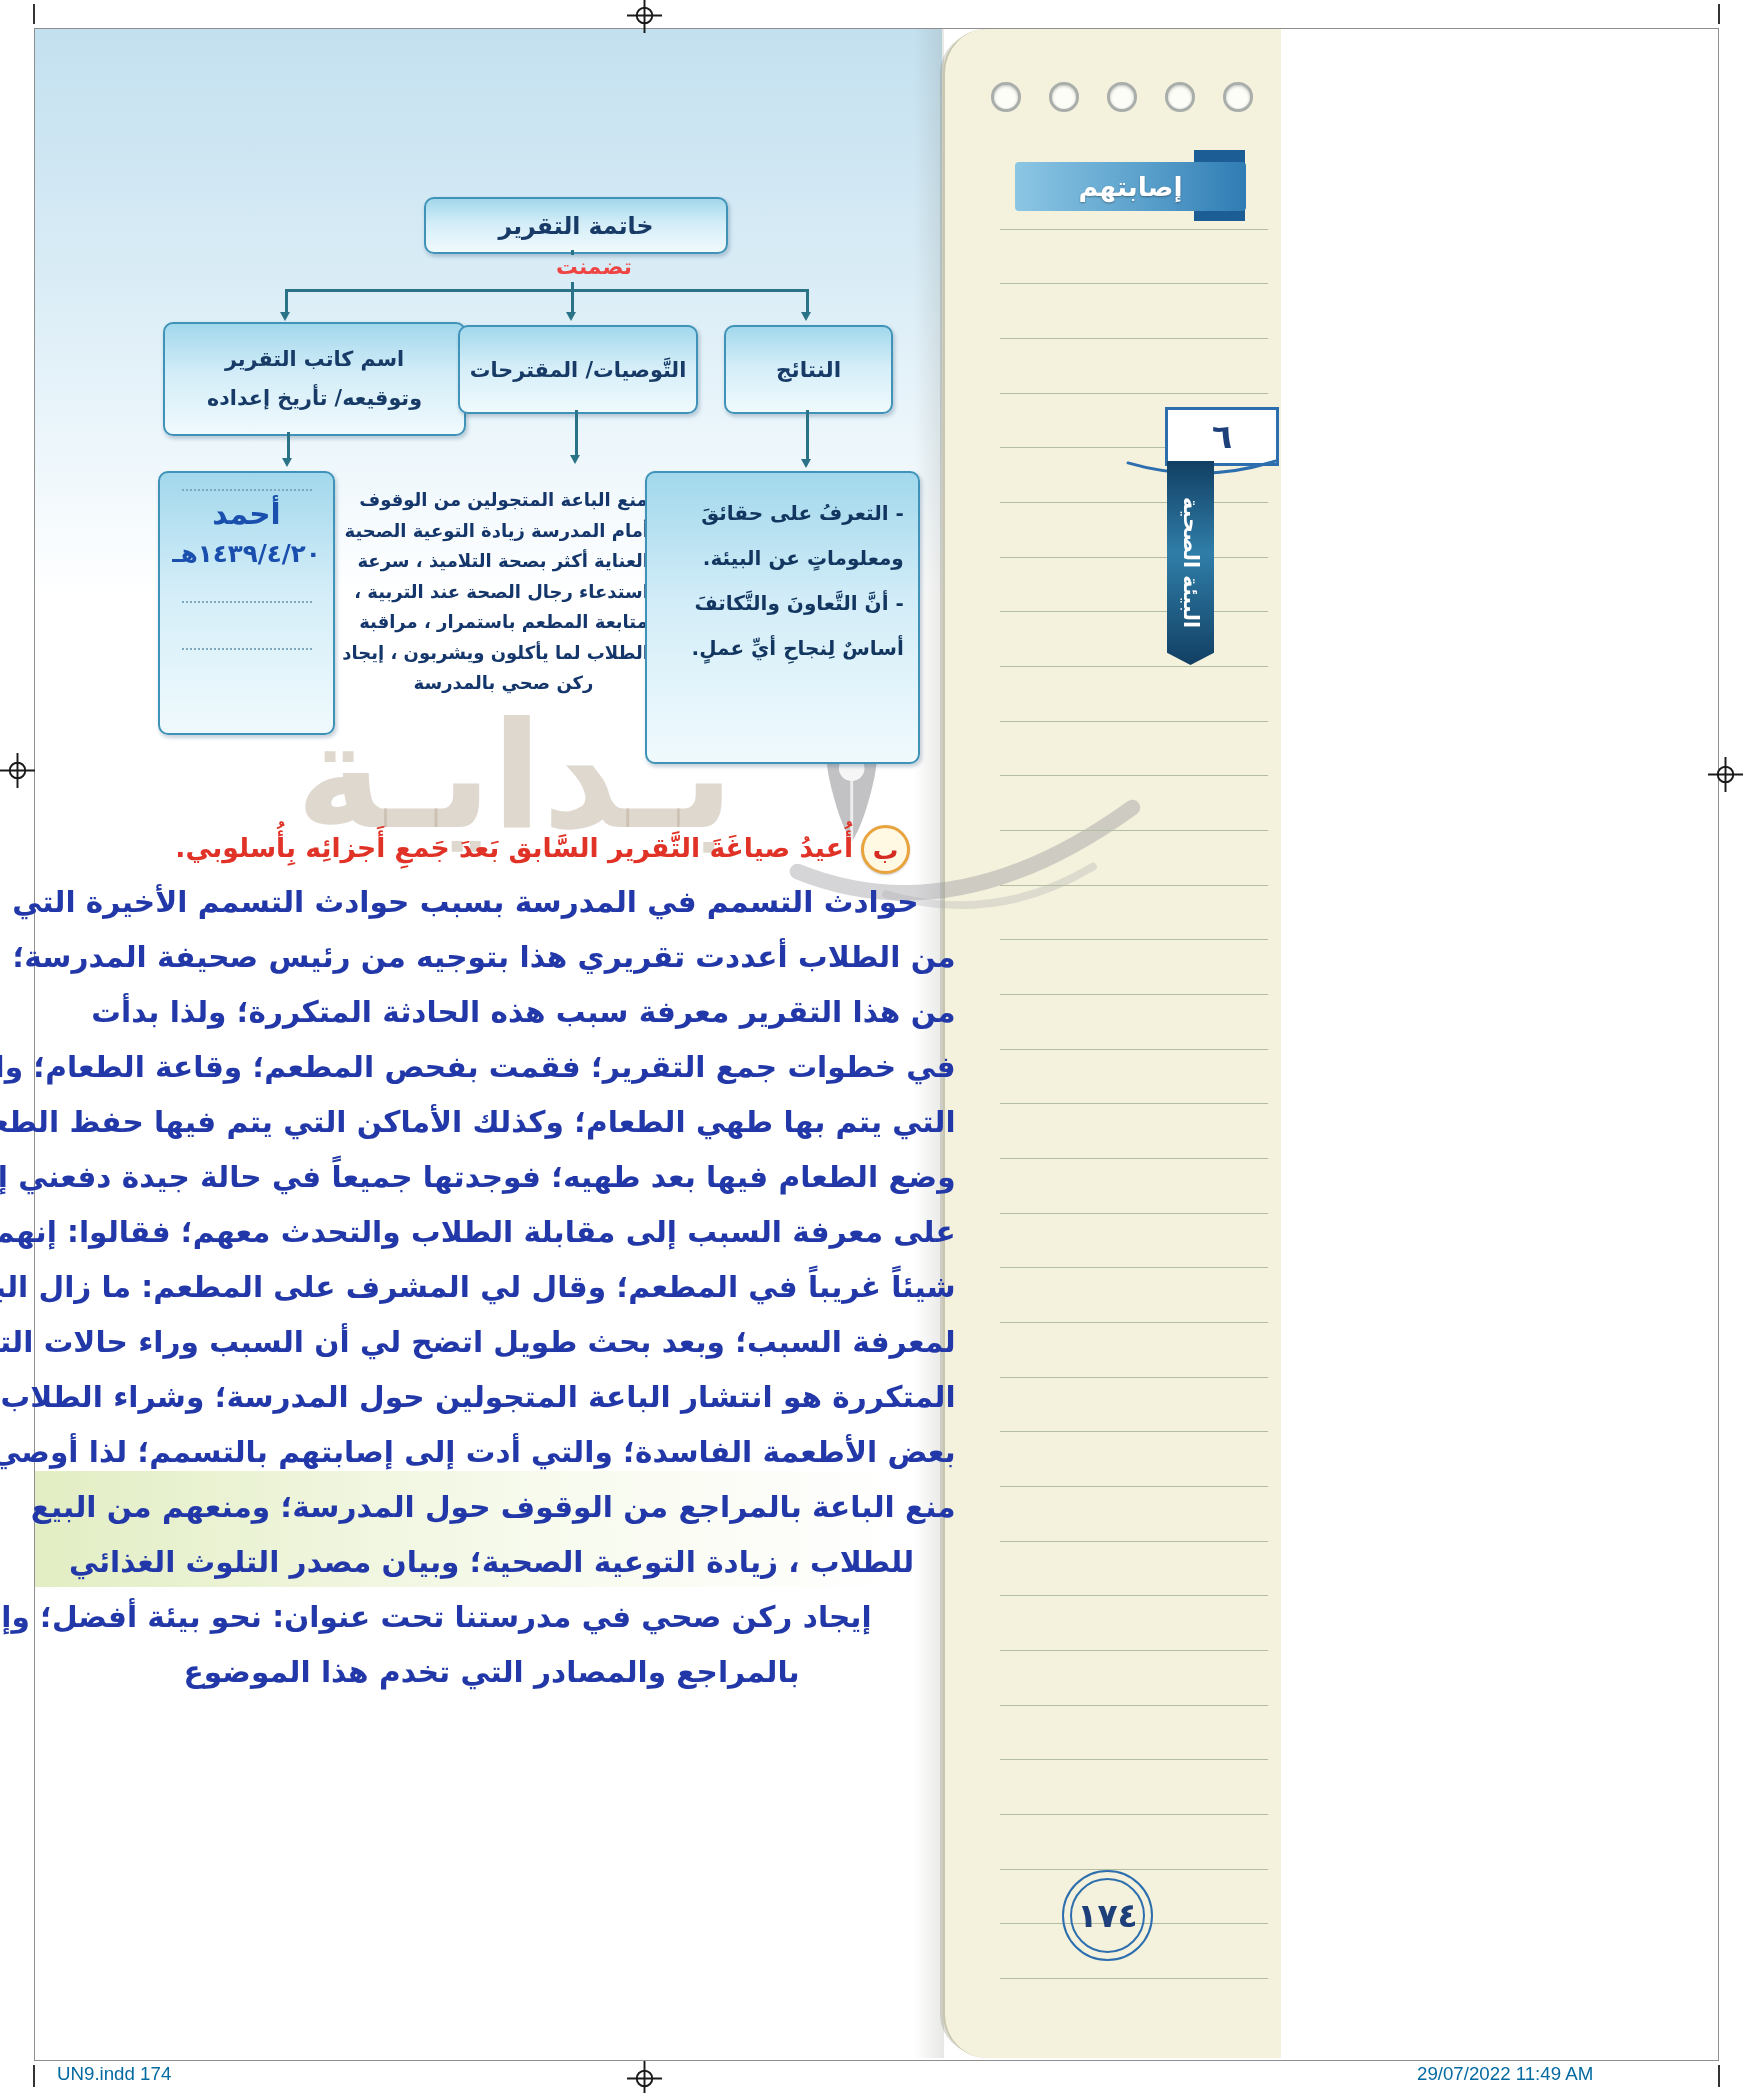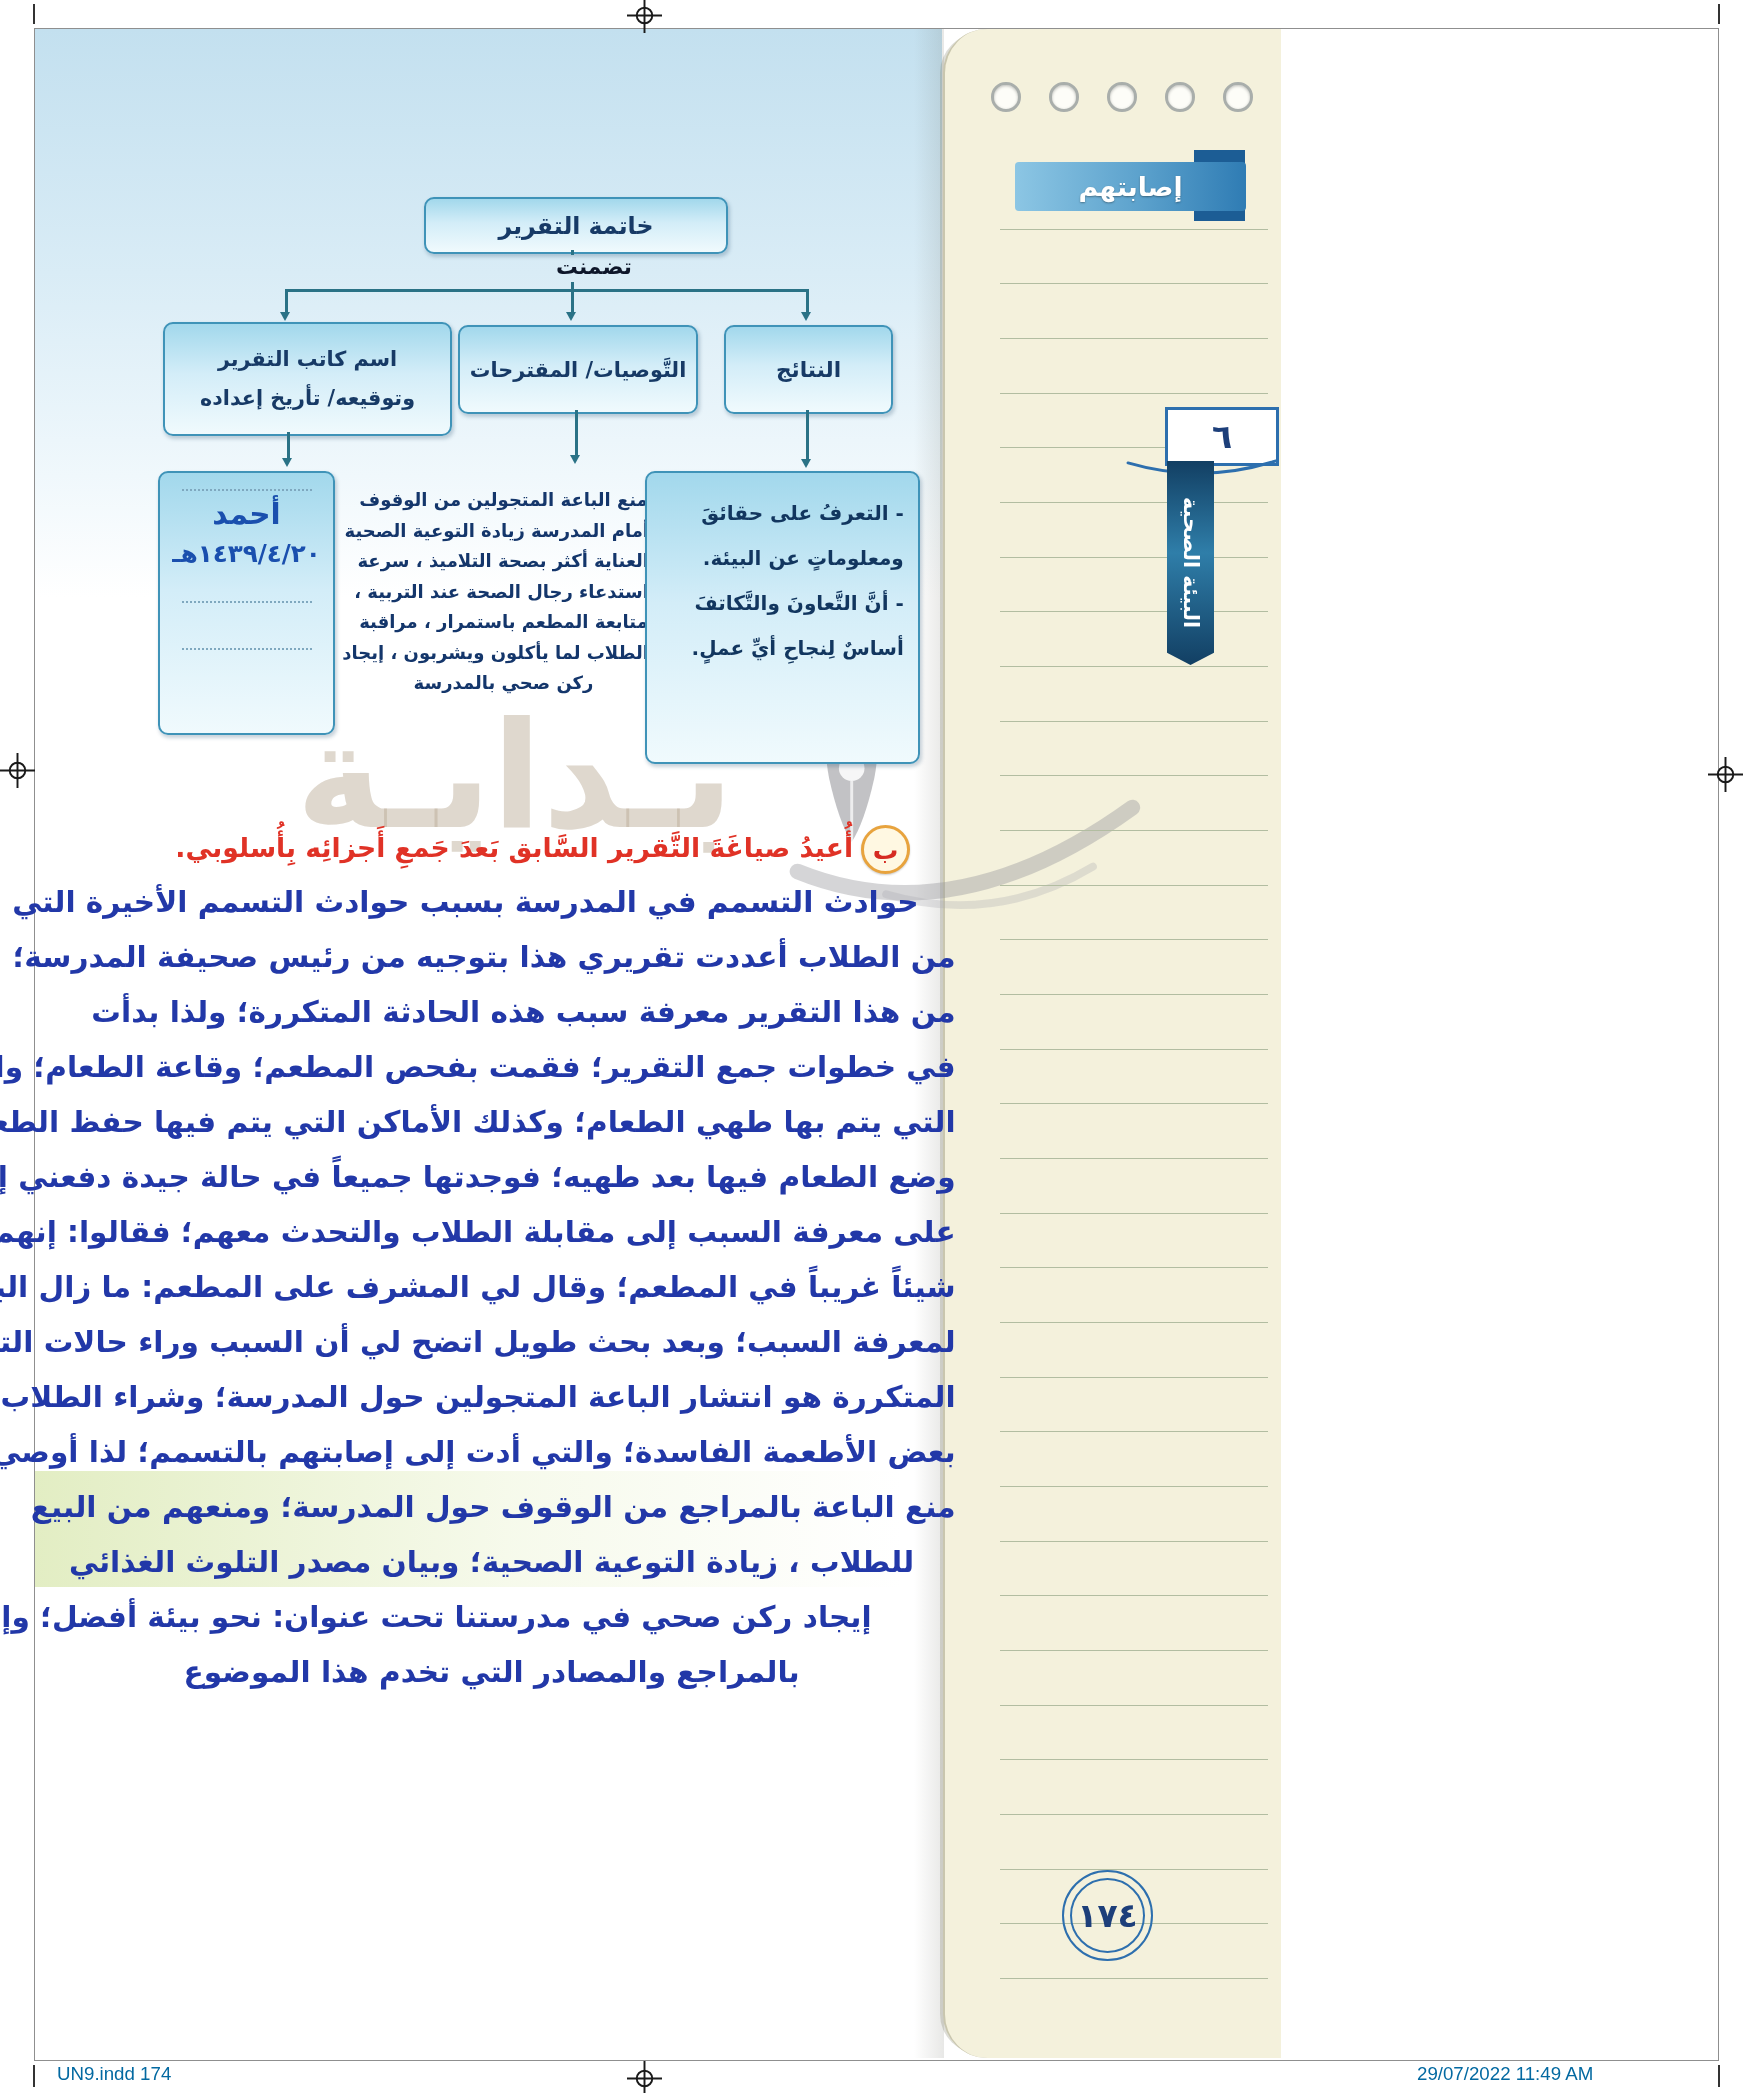--- a/index.html
+++ b/index.html
@@ -27,21 +27,21 @@
 
   
   .fc-box{border:2px solid #3f93b8;border-radius:9.9px;z-index:2;
           background:linear-gradient(180deg,#a2d8ec 0%,#d3edf8 45%,#f0fafd 100%);
           box-shadow:1.5px 2.5px 3.9px rgba(40,80,110,0.25);
           display:flex;align-items:center;justify-content:center;
           color:#173a66;font-weight:bold;text-align:center;direction:rtl;}
   .conn{background:#2a7286;z-index:2;}
   .ahead{width:0;height:0;border-left:5.9px solid transparent;border-right:5.9px solid transparent;
          border-top:9.9px solid #2a7286;z-index:2;}
-  .conn-label{color:#0f172a;font-weight:bold;font-size:21.7px;text-align:center;z-index:2;direction:rtl;}
+  .conn-label{color:#ef4444;font-weight:bold;font-size:21.7px;text-align:center;z-index:2;direction:rtl;}
   .dotline{border-bottom:2px dotted #7fa8bf;width:130px;}
   .writer-name{color:#1a4fae;font-weight:bold;font-size:29.6px;direction:rtl;}
   .writer-date{color:#1a4fae;font-weight:bold;font-size:24.6px;direction:rtl;}
   .reco-line{font-size:18px;font-weight:bold;color:#14366b;line-height:30.5px;
              text-align:center;direction:rtl;white-space:nowrap;}
   .result-line{font-size:20px;font-weight:bold;color:#12365f;line-height:45px;
              text-align:right;direction:rtl;white-space:nowrap;}
 
   
   .badge{width:43px;height:43px;border-radius:50%;border:3px solid #e8a33d;background:#fff8e2;
@@ -131,21 +131,21 @@
   <div class="abs conn-label" style="left:547px;top:254px;width:94px;">تضمنت</div>
   <div class="abs conn" style="left:571px;top:282px;width:2.5px;height:7.9px;"></div>
   <div class="abs conn" style="left:285px;top:289px;width:523px;height:2.5px;"></div>
   <div class="abs conn" style="left:285px;top:289px;width:2.5px;height:25.6px;"></div>
   <div class="abs conn" style="left:571px;top:289px;width:2.5px;height:25.6px;"></div>
   <div class="abs conn" style="left:806px;top:289px;width:2.5px;height:25.6px;"></div>
   <div class="abs ahead" style="left:280px;top:312px;"></div>
   <div class="abs ahead" style="left:566px;top:312px;"></div>
   <div class="abs ahead" style="left:801px;top:312px;"></div>
 
-  <div class="abs fc-box" style="left:163px;top:322px;width:251px;height:110px;font-size:20.7px;line-height:1.9;padding:0 17px;">
+  <div class="abs fc-box" style="left:163px;top:322px;width:251px;height:110px;font-size:20.7px;line-height:1.9;padding:0 24px;">
     <span>اسم كاتب التقرير وتوقيعه/ تأريخ إعداده</span>
   </div>
   <div class="abs fc-box" style="left:458px;top:325px;width:236px;height:85px;font-size:20.7px;white-space:nowrap;">
     <span>التَّوصيات/ المقترحات</span>
   </div>
   <div class="abs fc-box" style="left:724px;top:325px;width:165px;height:85px;font-size:21.7px;">
     <span>النتائج</span>
   </div>
 
   <div class="abs conn" style="left:287px;top:432px;width:2.5px;height:27.6px;"></div>

